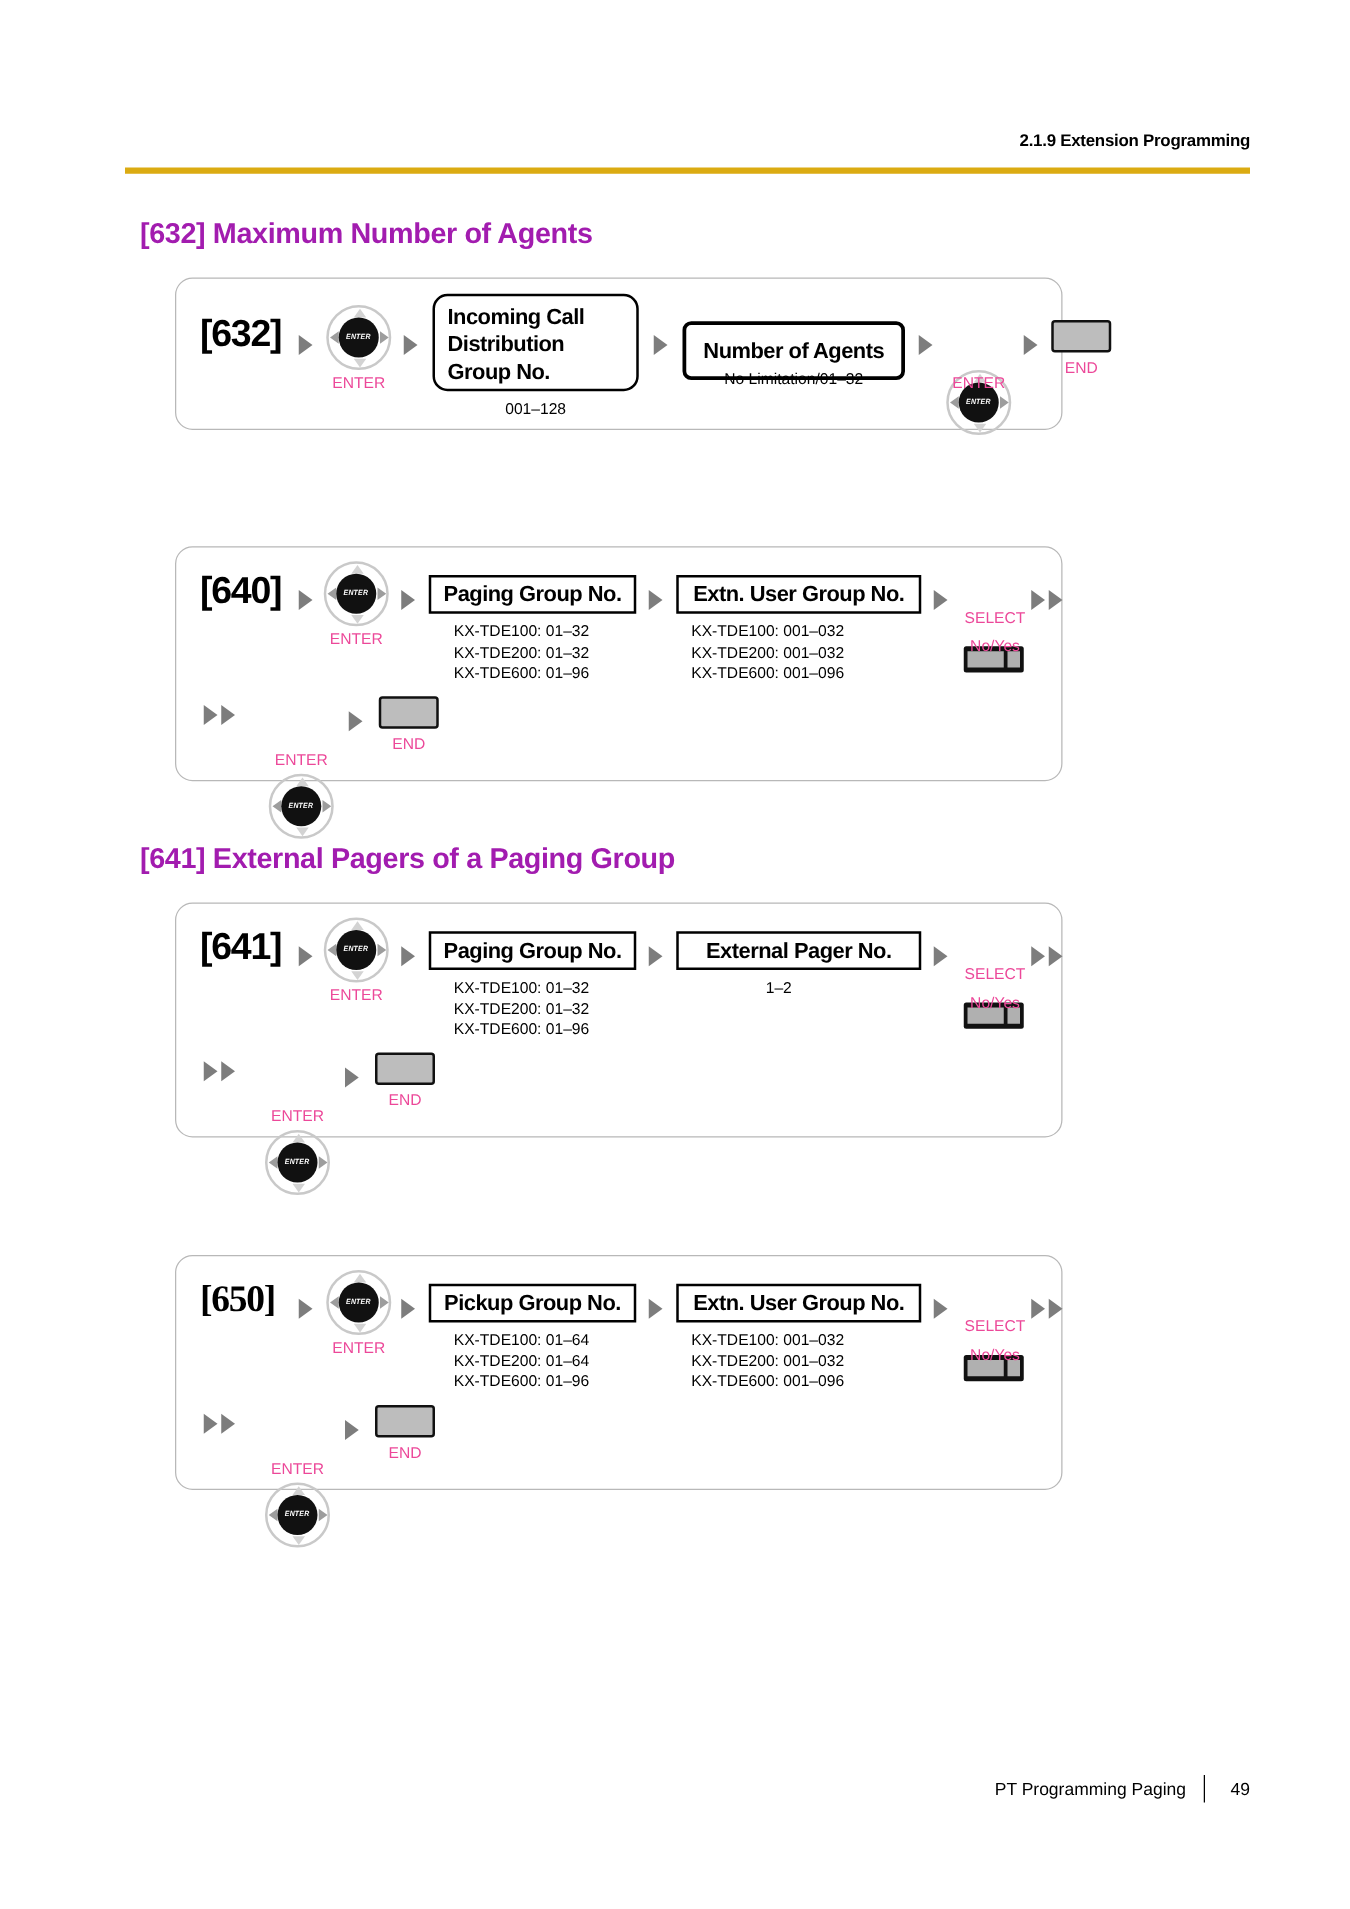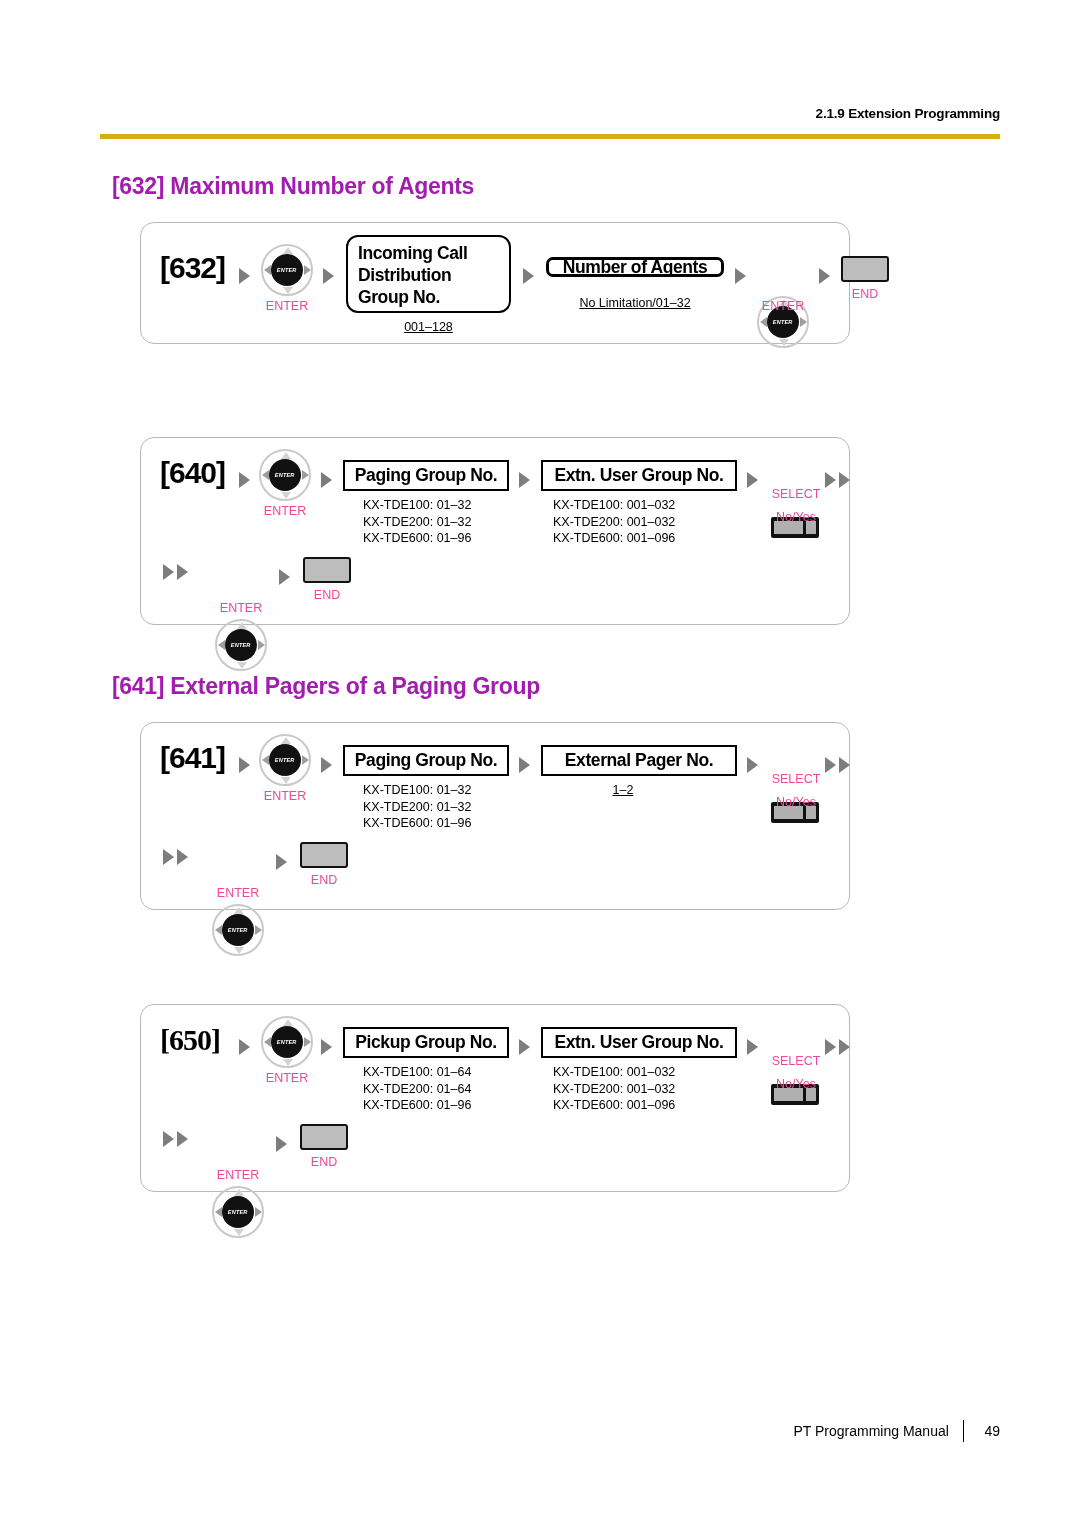--- a/index.html
+++ b/index.html
@@ -182,21 +182,21 @@
   }
 
   
   .range {
     position: absolute;
     font-size: 12.5px;
     line-height: 1.33;
     color: #000;
     white-space: nowrap;
   }
-  .range.center { text-align: center; text-decoration: underline; }
+  .range.center { text-align: center; }
 
   
   .selkey { width: 48px; height: 21px; position: relative; }
   .selkey .body {
     position: absolute; left: 0; top: 0;
     width: 48px; height: 21px;
     background: #111;
     border-radius: 2px;
   }
   .selkey .seg-a {
@@ -271,21 +271,21 @@
 
     <div class="node pbox multiline" style="left:205px; top:12px; width:165px; height:78px;">
       <div>Incoming Call</div>
       <div>Distribution</div>
       <div>Group No.</div>
     </div>
     <div class="range center" style="left:205px; top:96px; width:165px;">001–128</div>
 
     <div class="node arrow" style="left:382px; top:45px;"></div>
 
-    <div class="node pbox rounded" style="left:405px; top:34px; width:178px; height:20px;">Number of Agents</div>
+    <div class="node pbox rounded" style="left:405px; top:34px; width:178px; height:47px;">Number of Agents</div>
     <div class="range center" style="left:400px; top:72px; width:188px;">No Limitation/01–32</div>
 
     <div class="node arrow" style="left:594px; top:45px;"></div>
 
     <div class="node navkey" style="left:616px; top:21px;">
       <div class="ring"></div>
       <div class="tri up"></div>
       <div class="tri down"></div>
       <div class="tri left"></div>
       <div class="tri right"></div>
@@ -517,18 +517,18 @@
     </div>
     <div class="key-caption" style="left:59px; top:163px; width:76px;">ENTER</div>
 
     <div class="node arrow" style="left:135px; top:131px;"></div>
 
     <div class="node endkey" style="left:159px; top:119px;"></div>
     <div class="key-caption" style="left:149px; top:150px; width:68px;">END</div>
   </div>
 
   <div class="footer">
-    <span class="footer-title">PT Programming Manual</span>
+    <span class="footer-title">PT Programming Paging</span>
     <span class="footer-sep"></span>
     <span class="footer-page">49</span>
   </div>
 
 </div>
 
 </body></html>

